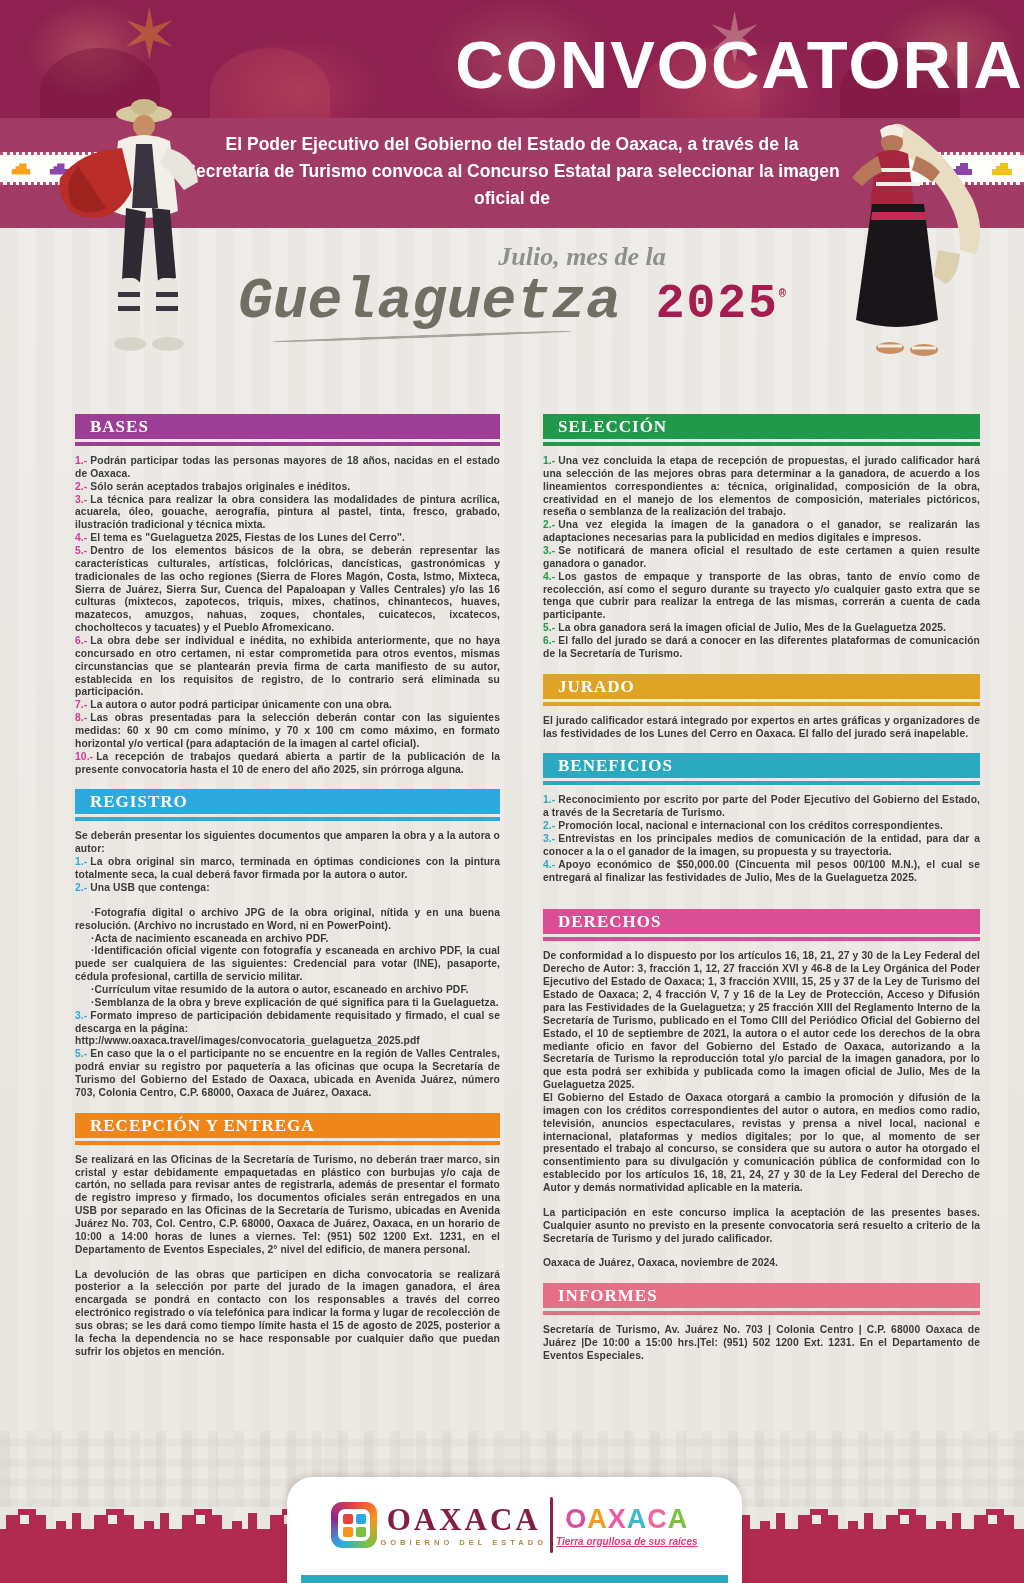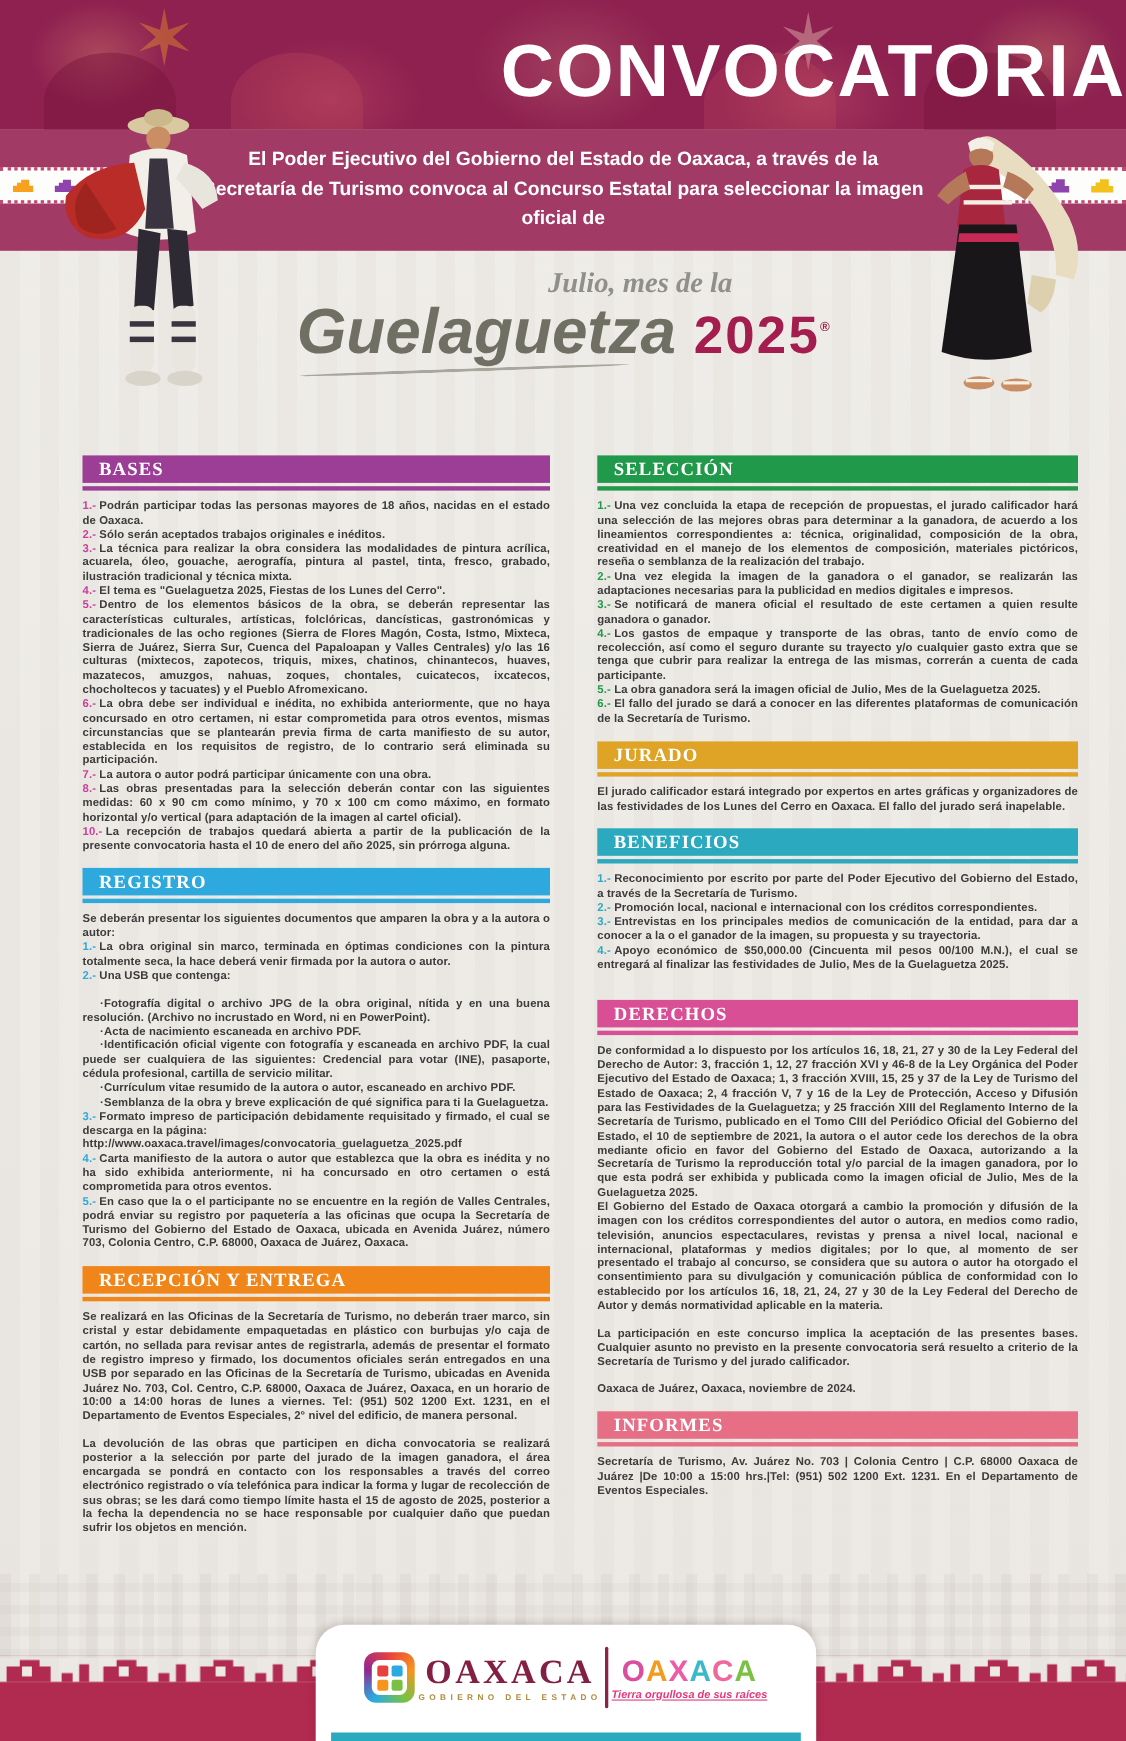--- a/index.html
+++ b/index.html
@@ -41,21 +41,21 @@
 
   
   .dancer { position:absolute; z-index:5; }
   .dancer-l { left:48px; top:96px; }
   .dancer-r { right:34px; top:116px; }
 
   
   .logo-block { position:relative; width:560px; margin:14px auto 0; height:150px; text-align:center; }
   .logo-top { font-family:"Liberation Serif",serif; font-style:italic; font-weight:700;
               color:#8f8f8b; font-size:26px; transform:translateX(70px); }
-  .logo-main { font-family:Liberation Sans, sans-serif; font-style:italic; font-weight:700;
+  .logo-main { font-family:Liberation Mono, monospace; font-style:italic; font-weight:700;
                color:#6f6f63; font-size:58px; line-height:1.05; }
   .logo-main .yr { font-style:normal; color:#a31d4e; font-size:48px; letter-spacing:2px; }
   .logo-main .reg { font-style:normal; color:#a31d4e; font-size:12px; vertical-align:super; }
   .logo-swash { width:300px; height:2px; margin:2px auto 0;
                 border-bottom:3px solid rgba(111,111,99,.55); border-radius:50%; transform:translateX(-90px) rotate(-2deg); }
 
   
   .cols { display:flex; gap:43px; margin:22px 60px 0 75px; align-items:flex-start; }
   .col-l { width:425px; flex:none; }
   .col-r { width:437px; flex:none; }
@@ -210,31 +210,30 @@
         <p class="it"><b class="n n-bases">6.-</b><span>La obra debe ser individual e inédita, no exhibida anteriormente, que no haya concursado en otro certamen, ni estar comprometida para otros eventos, mismas circunstancias que se plantearán previa firma de carta manifiesto de su autor, establecida en los requisitos de registro, de lo contrario será eliminada su participación.</span></p>
         <p class="it"><b class="n n-bases">7.-</b><span>La autora o autor podrá participar únicamente con una obra.</span></p>
         <p class="it"><b class="n n-bases">8.-</b><span>Las obras presentadas para la selección deberán contar con las siguientes medidas: 60 x 90 cm como mínimo, y 70 x 100 cm como máximo, en formato horizontal y/o vertical (para adaptación de la imagen al cartel oficial).</span></p>
         <p class="it"><b class="n n-bases">10.-</b><span>La recepción de trabajos quedará abierta a partir de la publicación de la presente convocatoria hasta el 10 de enero del año 2025, sin prórroga alguna.</span></p>
       </section>
 
       <section class="c-registro">
         <div class="sh"><span>REGISTRO</span></div>
         <div class="su"></div>
         <p class="txt">Se deberán presentar los siguientes documentos que amparen la obra y a la autora o autor:</p>
-        <p class="it"><b class="n n-registro">1.-</b><span>La obra original sin marco, terminada en óptimas condiciones con la pintura totalmente seca, la hace deberá venir firmada por la autora o autor.</span></p>
+        <p class="it"><b class="n n-registro">1.-</b><span>La obra original sin marco, terminada en óptimas condiciones con la pintura totalmente seca, la cual deberá favor firmada por la autora o autor.</span></p>
         <p class="it"><b class="n n-registro">2.-</b><span>Una USB que contenga:</span></p>
         <div class="gap-s"></div>
         <p class="txt bullet">·Fotografía digital o archivo JPG de la obra original, nítida y en una buena resolución. (Archivo no incrustado en Word, ni en PowerPoint).</p>
         <p class="txt bullet">·Acta de nacimiento escaneada en archivo PDF.</p>
         <p class="txt bullet">·Identificación oficial vigente con fotografía y escaneada en archivo PDF, la cual puede ser cualquiera de las siguientes: Credencial para votar (INE), pasaporte, cédula profesional, cartilla de servicio militar.</p>
         <p class="txt bullet">·Currículum vitae resumido de la autora o autor, escaneado en archivo PDF.</p>
         <p class="txt bullet">·Semblanza de la obra y breve explicación de qué significa para ti la Guelaguetza.</p>
         <p class="it"><b class="n n-registro">3.-</b><span>Formato impreso de participación debidamente requisitado y firmado, el cual se descarga en la página:</span></p>
         <p class="txt url">http://www.oaxaca.travel/images/convocatoria_guelaguetza_2025.pdf</p>
-        <p class="it"><b class="n n-registro">4.-</b><span>Carta manifiesto de la autora o autor que establezca que la obra es inédita y no ha sido exhibida anteriormente, ni ha concursado en otro certamen o está comprometida para otros eventos.</span></p>
         <p class="it"><b class="n n-registro">5.-</b><span>En caso que la o el participante no se encuentre en la región de Valles Centrales, podrá enviar su registro por paquetería a las oficinas que ocupa la Secretaría de Turismo del Gobierno del Estado de Oaxaca, ubicada en Avenida Juárez, número 703, Colonia Centro, C.P. 68000, Oaxaca de Juárez, Oaxaca.</span></p>
       </section>
 
       <section class="c-recepcion">
         <div class="sh"><span>RECEPCIÓN Y ENTREGA</span></div>
         <div class="su"></div>
         <p class="txt">Se realizará en las Oficinas de la Secretaría de Turismo, no deberán traer marco, sin cristal y estar debidamente empaquetadas en plástico con burbujas y/o caja de cartón, no sellada para revisar antes de registrarla, además de presentar el formato de registro impreso y firmado, los documentos oficiales serán entregados en una USB por separado en las Oficinas de la Secretaría de Turismo, ubicadas en Avenida Juárez No. 703, Col. Centro, C.P. 68000, Oaxaca de Juárez, Oaxaca, en un horario de 10:00 a 14:00 horas de lunes a viernes. Tel: (951) 502 1200 Ext. 1231, en el Departamento de Eventos Especiales, 2° nivel del edificio, de manera personal.</p>
         <div class="gap-s"></div>
         <p class="txt">La devolución de las obras que participen en dicha convocatoria se realizará posterior a la selección por parte del jurado de la imagen ganadora, el área encargada se pondrá en contacto con los responsables a través del correo electrónico registrado o vía telefónica para indicar la forma y lugar de recolección de sus obras; se les dará como tiempo límite hasta el 15 de agosto de 2025, posterior a la fecha la dependencia no se hace responsable por cualquier daño que puedan sufrir los objetos en mención.</p>
       </section>

